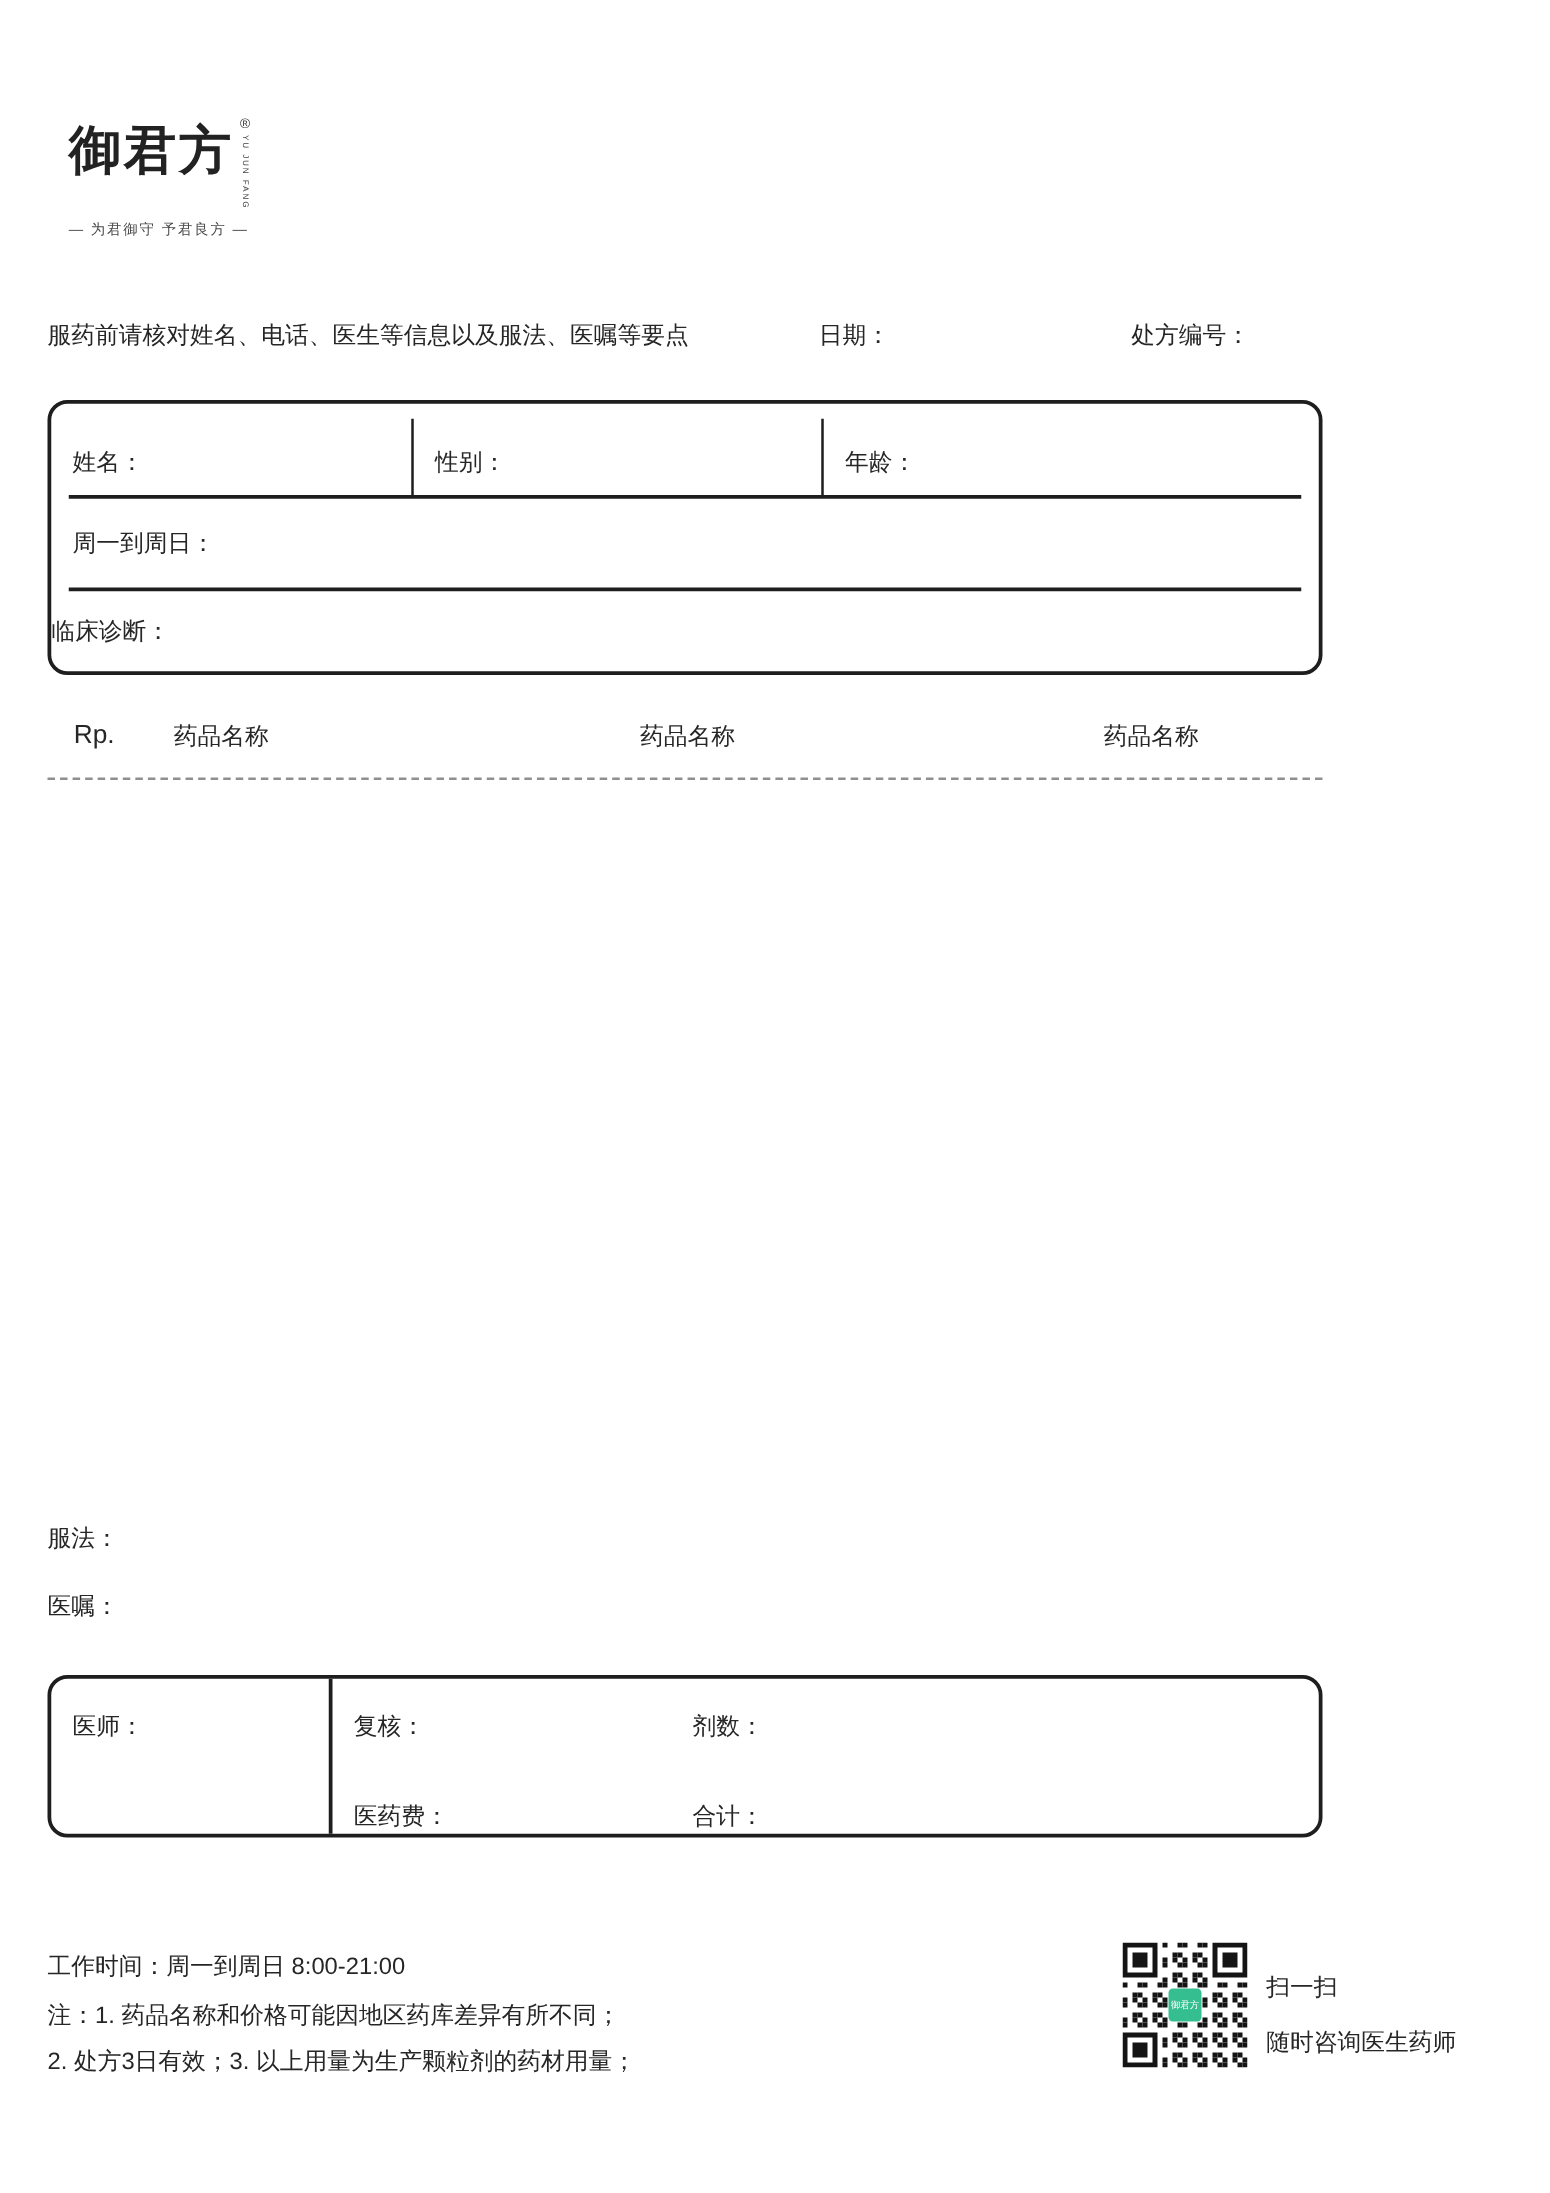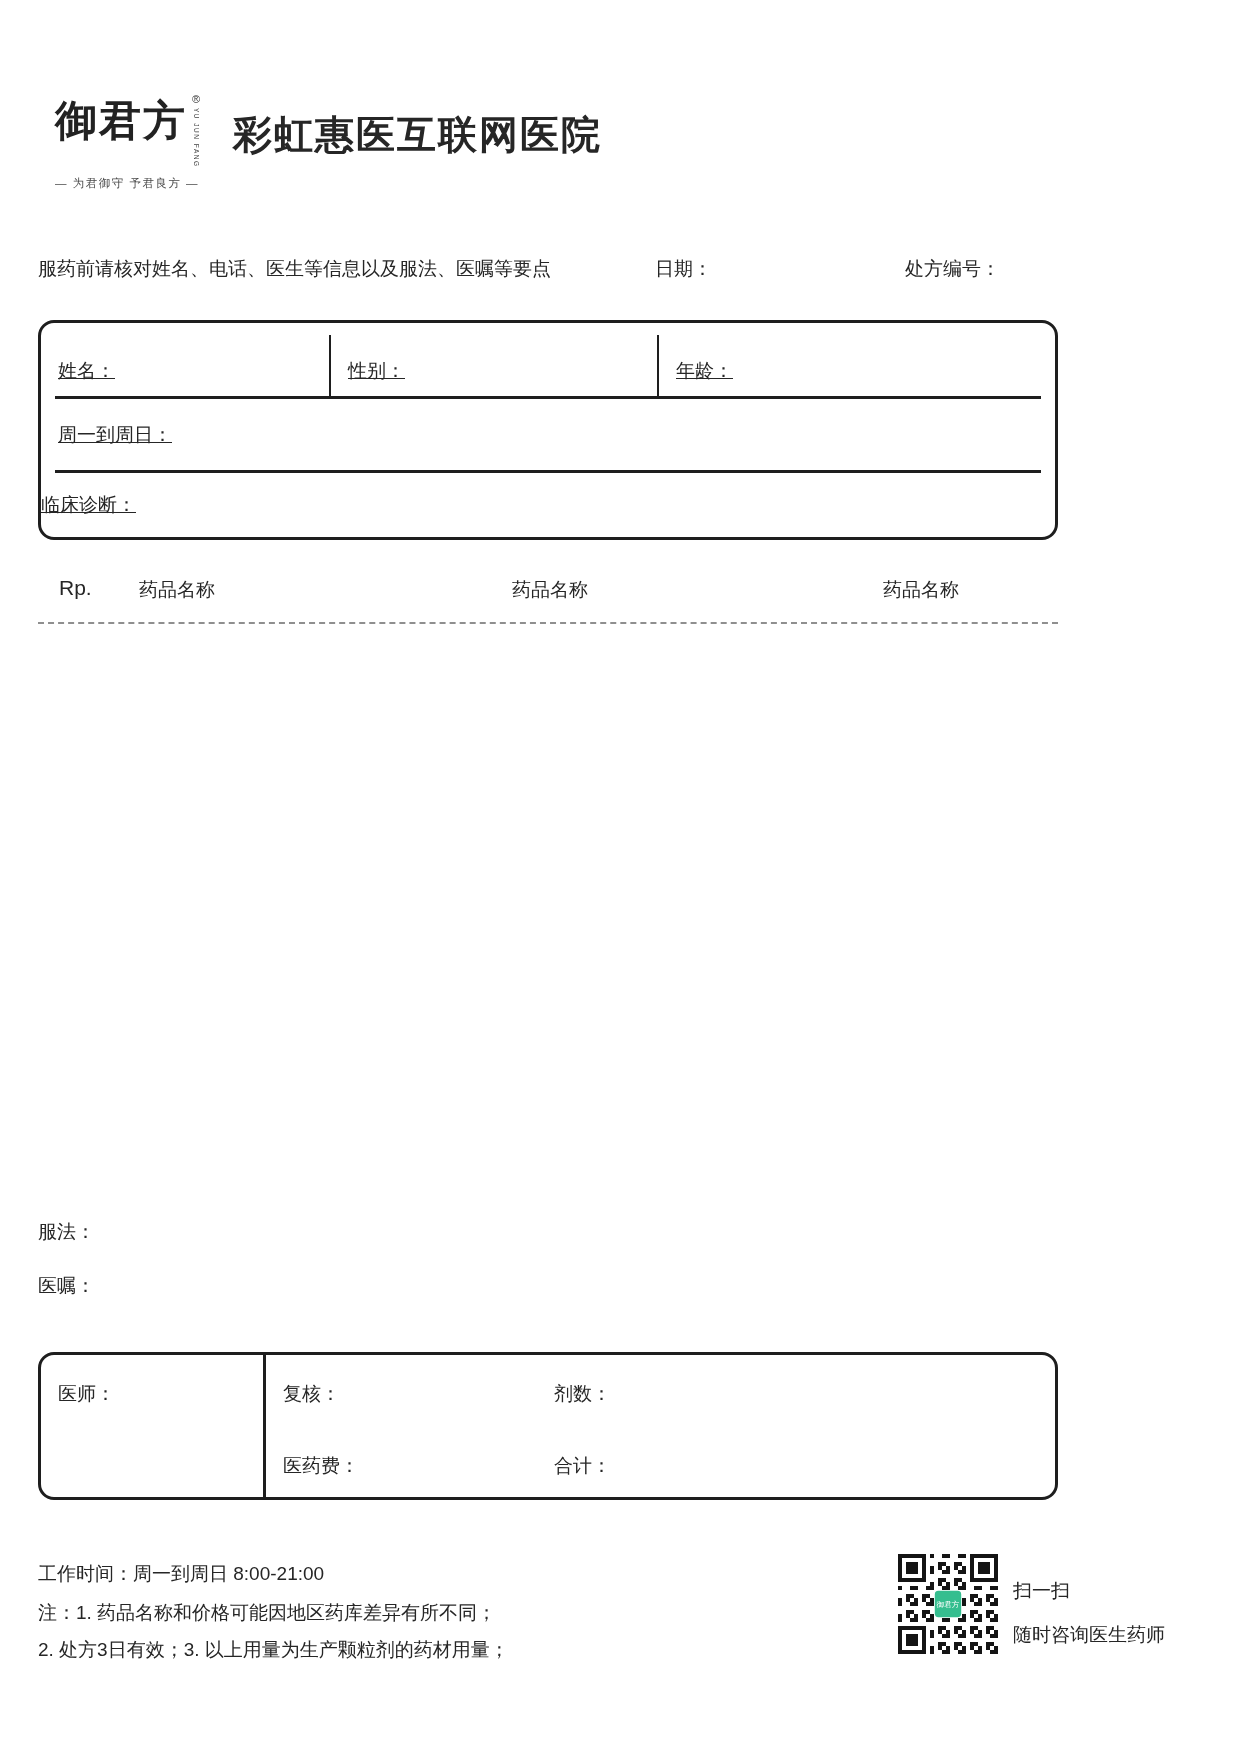--- a/index.html
+++ b/index.html
@@ -30,21 +30,21 @@
 
   
   .notice{position:absolute;left:38px;top:255px;font-size:19px;line-height:28px;}
   .date-label{position:absolute;left:655px;top:255px;font-size:19px;line-height:28px;}
   .rxno-label{position:absolute;left:905px;top:255px;font-size:19px;line-height:28px;}
 
   
   .patient-box{
     position:absolute;left:38px;top:320px;width:1020px;height:220px;
     border:3px solid var(--border);border-radius:16px;background:#fff;
-    display:flex;flex-direction:column;text-decoration:underline;
+    display:flex;flex-direction:column;
   }
   .p-row1{height:73px;display:flex;}
   .p-cell{position:relative;display:flex;align-items:flex-end;padding:0 0 12px 17px;font-size:19px;line-height:26px;}
   .p-cell:nth-child(1){width:290px;}
   .p-cell:nth-child(2){width:328px;}
   .p-cell:nth-child(3){width:286px;text-align:center;}
   .p-cell:nth-child(4){flex:1;}
   .p-cell:not(:last-child)::after{
     content:"";position:absolute;right:0;top:12px;bottom:0;width:2.5px;background:var(--border);
   }
@@ -62,22 +62,22 @@
     position:absolute;left:38px;top:622px;width:1020px;height:0;
     border-top:2.5px dashed var(--dashed);
   }
 
   
   .usage-label{position:absolute;left:38px;top:1218px;font-size:19px;line-height:28px;}
   .advice-label{position:absolute;left:38px;top:1272px;font-size:19px;line-height:28px;}
 
   
   .summary-box{
-    position:absolute;left:38px;top:1340px;width:1020px;height:148px;
-    border:3px solid var(--border);border-radius:16px;background:#fff;margin-top:12px;
+    position:absolute;left:38px;top:1340px;width:1020px;height:130px;
+    border:3px solid var(--border);border-radius:16px;background:#fff;
   }
   .s-divider{position:absolute;left:222px;top:0;bottom:0;width:2.5px;background:var(--border);}
   .s-label{position:absolute;font-size:19px;line-height:26px;}
   .s-physician{left:17px;top:26px;}
   .s-review{left:242px;top:26px;}
   .s-doses{left:513px;top:26px;}
   .s-fee{left:242px;top:98px;}
   .s-total{left:513px;top:98px;}
 
   
@@ -97,21 +97,20 @@
   <div class="logo">
     <div class="logo-row">
       <span class="logo-text">御君方</span>
       <span class="logo-marks">
         <span class="reg">®</span>
         <span class="vert">YU JUN FANG</span>
       </span>
     </div>
     <div class="tagline">— 为君御守  予君良方 —</div>
   </div>
-  <div class="hospital">彩虹惠医互联网医院</div>
 
   <div class="notice">服药前请核对姓名、电话、医生等信息以及服法、医嘱等要点</div>
   <div class="date-label">日期：</div>
   <div class="rxno-label">处方编号：</div>
 
   <div class="patient-box">
     <div class="p-row1">
       <div class="p-cell">
         <span>姓名：</span>
       </div>

